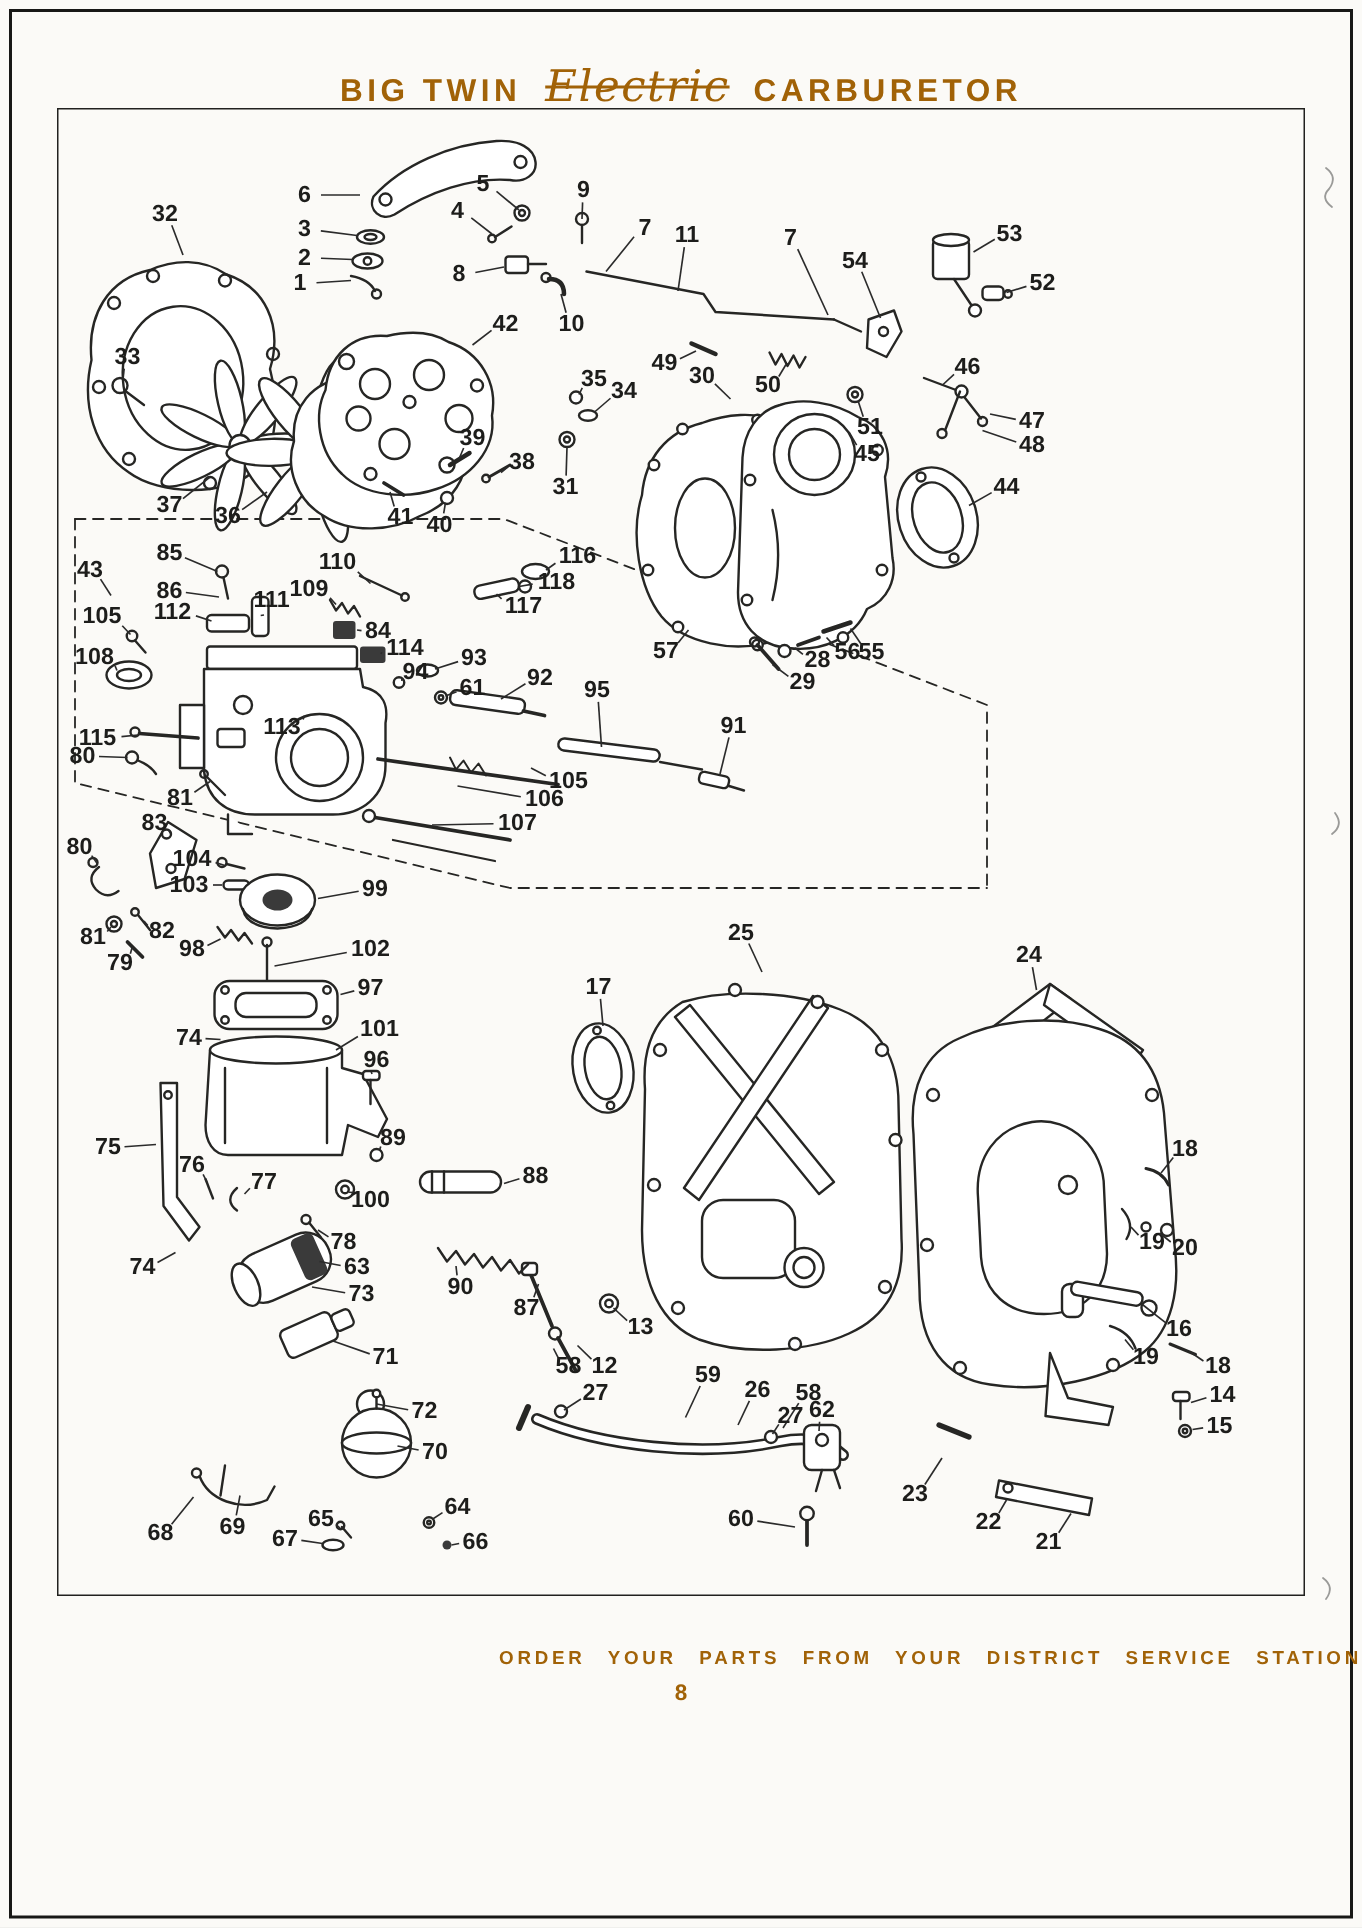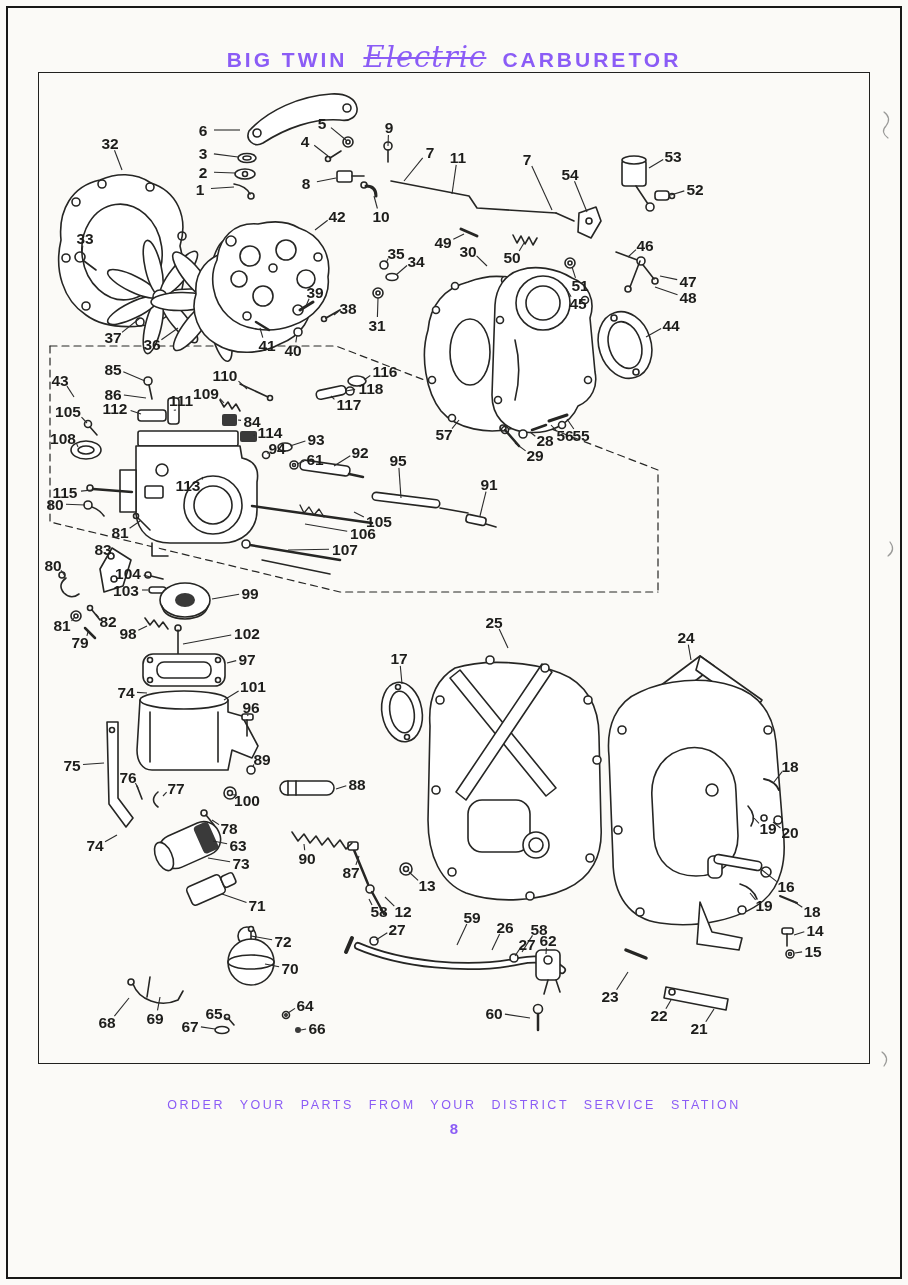--- a/index.html
+++ b/index.html
@@ -1,31 +1,31 @@
 <!DOCTYPE html>
 <html><head>
 <meta charset="utf-8">
 <style>
   html,body{margin:0;padding:0;background:#e8e8e6;}
   .page{position:relative;width:908px;height:1285px;background:#fbfaf7;overflow:hidden;
-        font-family:"Liberation Sans",sans-serif;color:#8b5cf6;}
+        font-family:"Liberation Sans",sans-serif;color:#a16207;}
   .outer-border{position:absolute;inset:6px;border:2px solid #181816;pointer-events:none;}
   .title-row{position:absolute;top:40px;left:0;width:100%;display:flex;align-items:baseline;
              justify-content:center;gap:16px;}
   .t-bold{font-weight:700;font-size:21px;letter-spacing:3px;}
   .t-script{font-family:"DejaVu Serif",serif;font-style:italic;font-weight:400;font-size:29px;
             text-decoration:line-through;text-decoration-thickness:2px;letter-spacing:1px;}
   .diagram-box{position:absolute;left:38px;top:72px;width:830px;height:990px;
                border:1.6px solid #21211f;}
   svg.layer{position:absolute;left:0;top:0;width:908px;height:1285px;}
   .callout{font:700 15.5px "Liberation Sans",sans-serif;fill:#1d1d1b;
            text-anchor:middle;dominant-baseline:central;}
   .leader{stroke:#2b2b2b;stroke-width:1.1;fill:none;}
-  .footer-line{position:absolute;top:1098px;left:0;width:100%;text-align:center;
-               font-weight:400;font-size:12.5px;letter-spacing:2.5px;word-spacing:9px;}
+  .footer-line{position:absolute;top:1098px;left:0;width:100%;text-align:right;
+               font-weight:700;font-size:12.5px;letter-spacing:2.5px;word-spacing:9px;}
   .page-num{position:absolute;top:1120px;left:0;width:100%;text-align:center;
             font-weight:700;font-size:15px;}
 </style>
 </head>
 <body>
 
 <div class="page">
   <div class="outer-border"></div>
 
   <header class="title-row">

